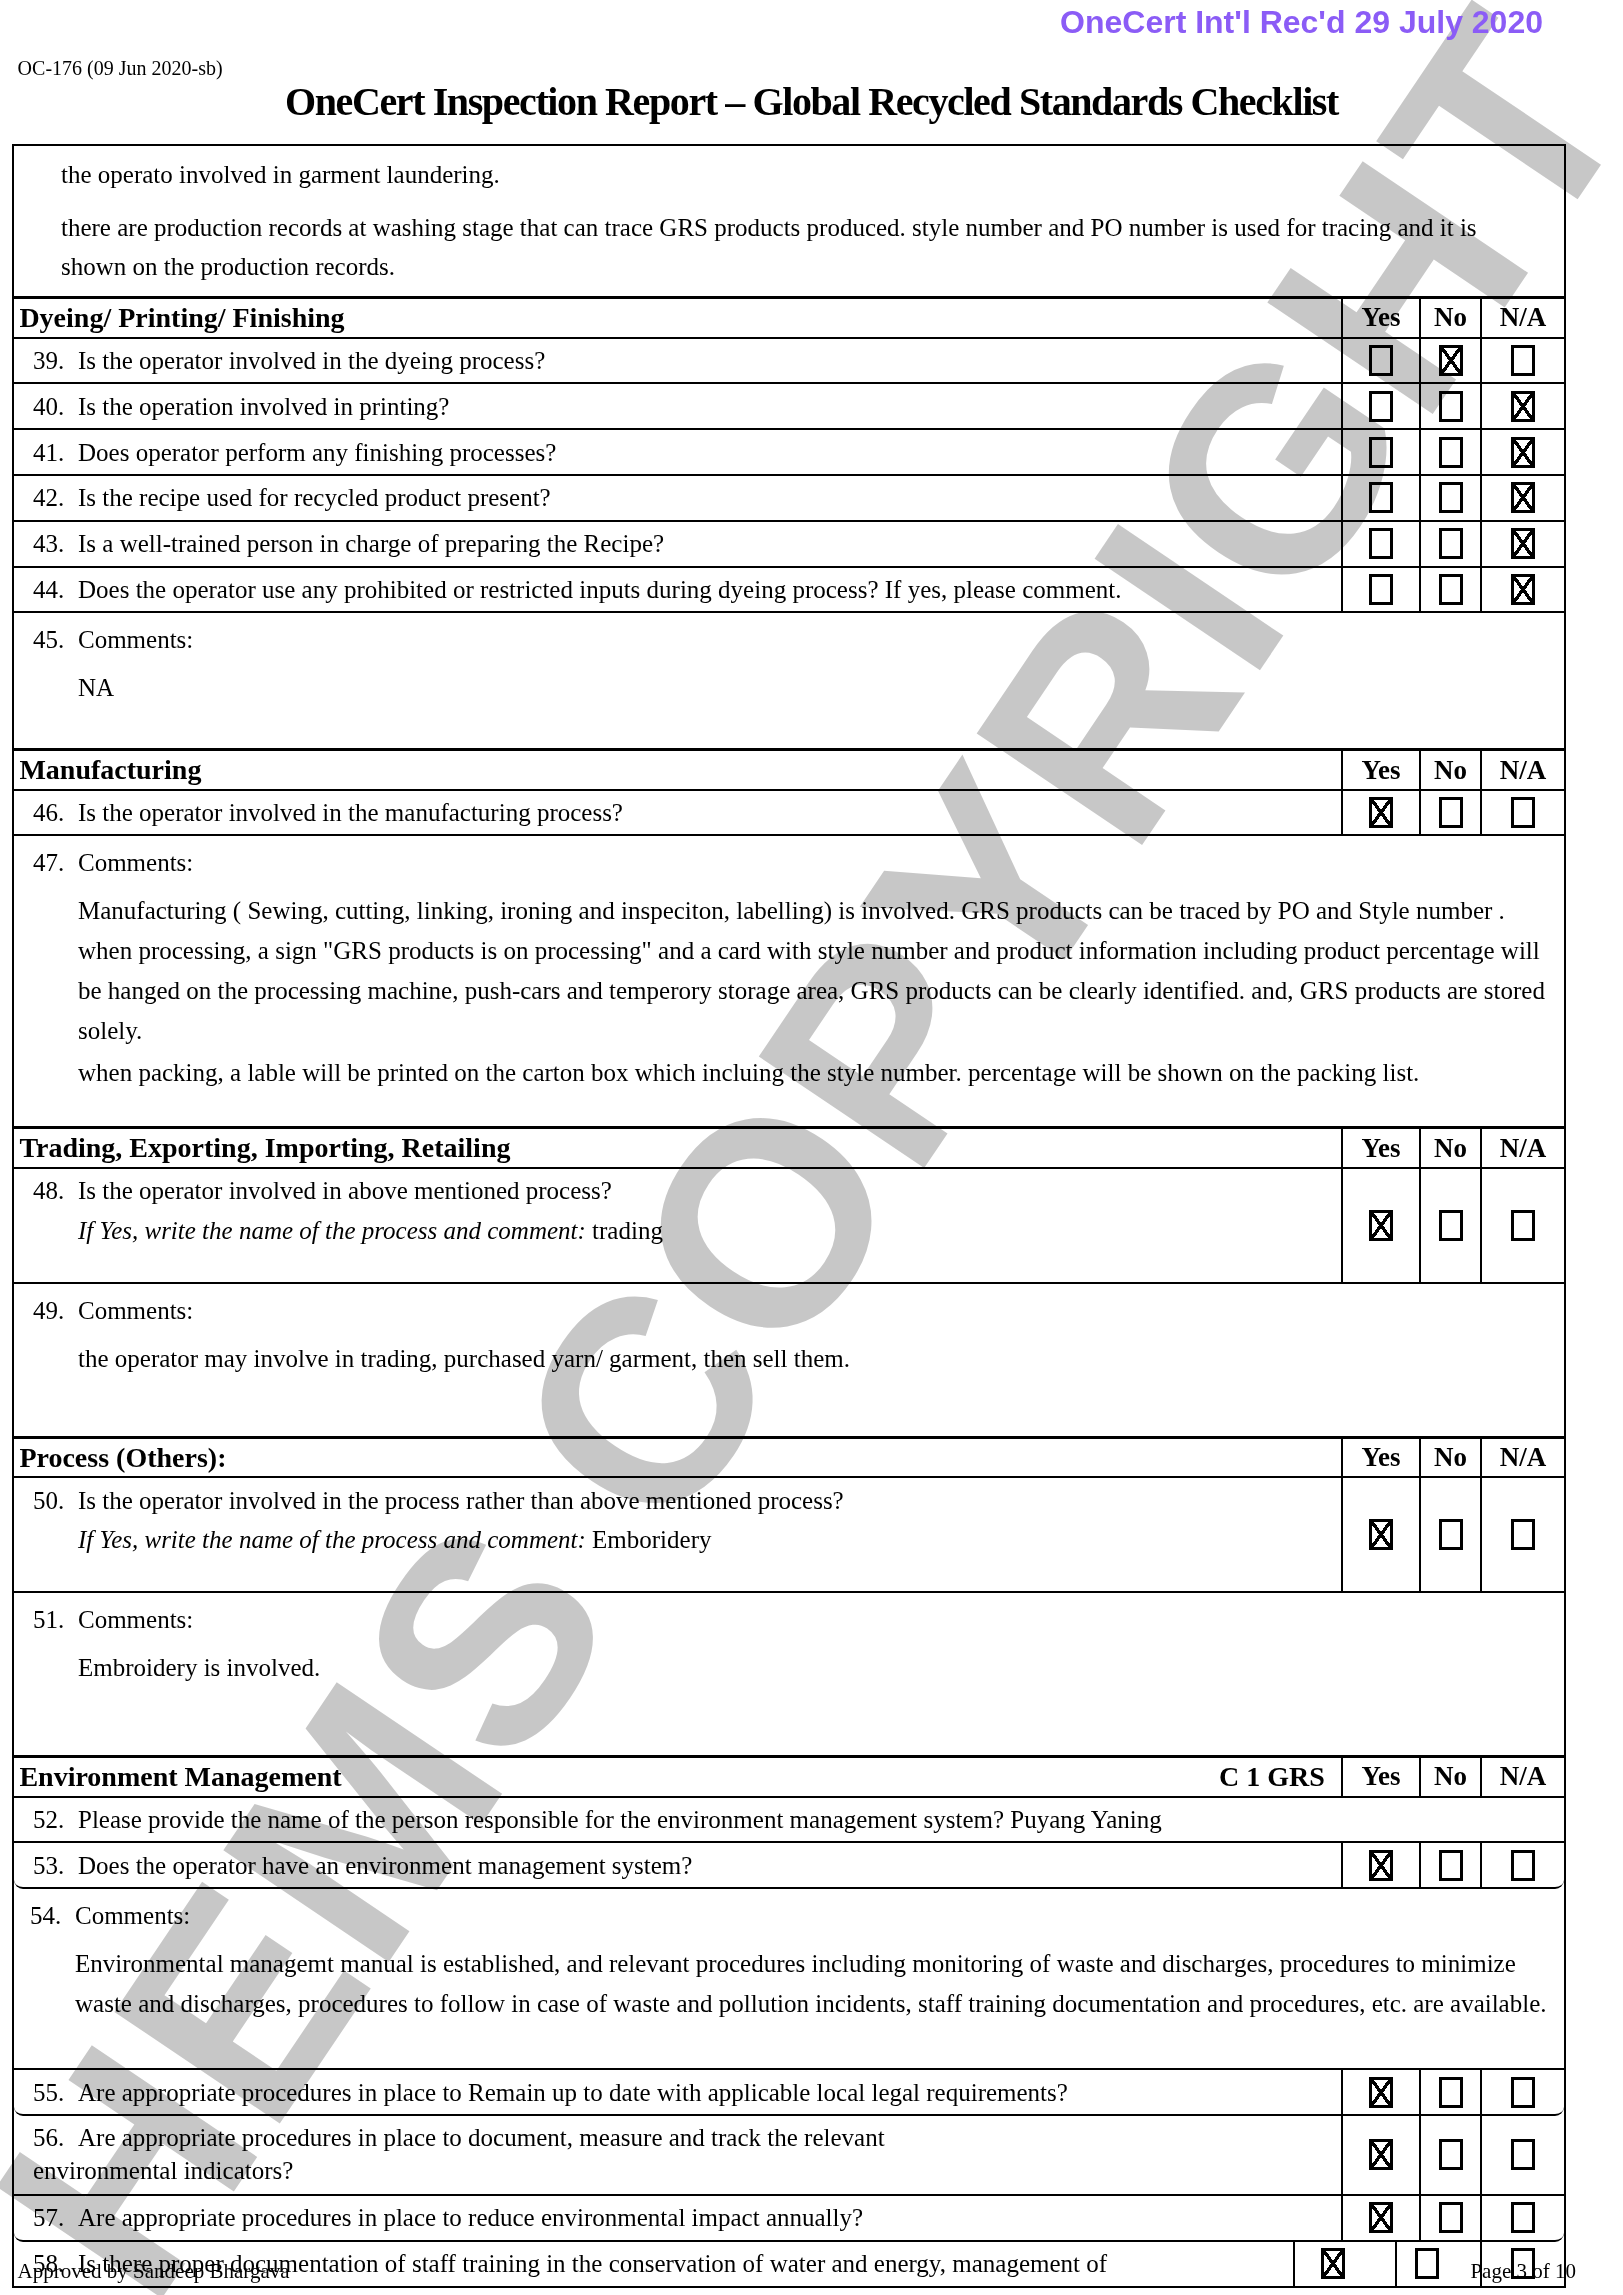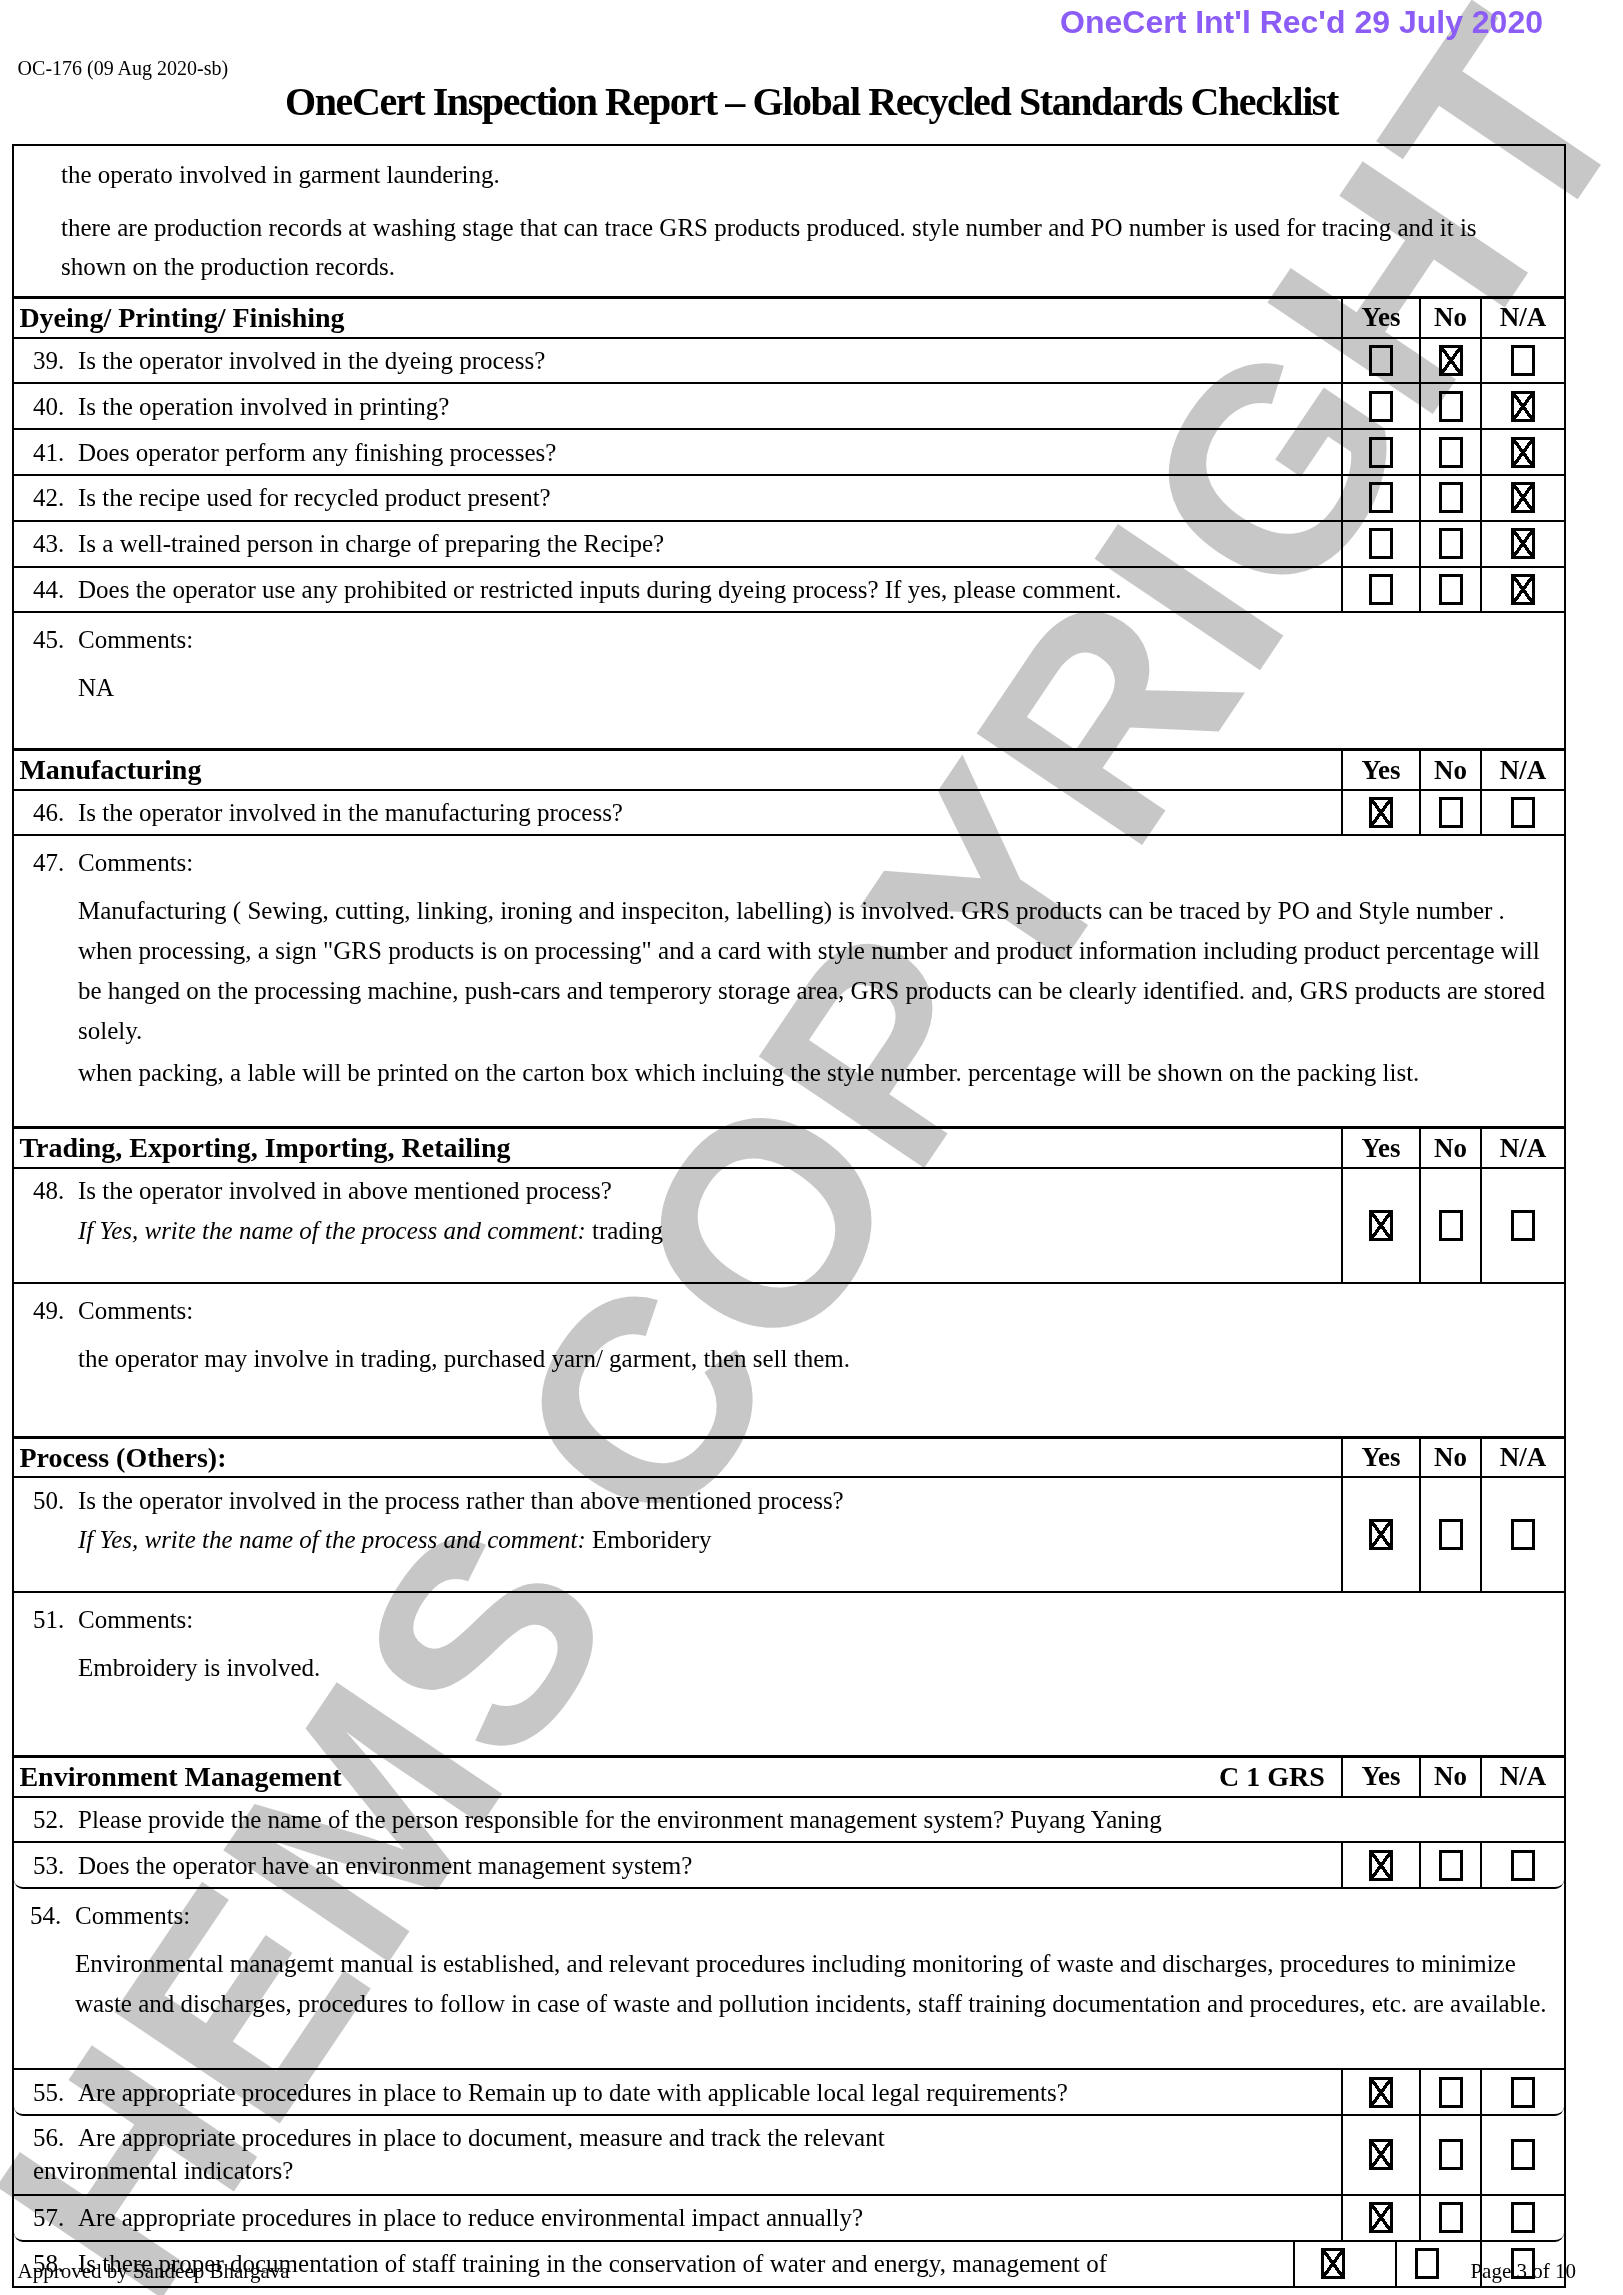--- a/index.html
+++ b/index.html
@@ -160,21 +160,21 @@
 </head>
 <body>
 
 <div class="page">
 
   <div class="watermark">HEMS COPYRIGHT</div>
 
   <div class="content">
 
     <div class="stamp" style="color: #8b5cf6;">OneCert Int'l Rec'd 29 July 2020</div>
-    <div class="doc-code">OC-176 (09 Aug 2020-sb)</div>
+    <div class="doc-code">OC-176 (09 Jun 2020-sb)</div>
     <div class="page-title">OneCert Inspection Report – Global Recycled Standards Checklist</div>
 
     <div class="sheet">
 
       <div class="trow">
         <div class="introcell full mh222">
           <p>the operato involved in garment laundering.</p>
           <p>there are production records at washing stage that can trace GRS products produced. style number and PO number is used for tracing and it is shown on the production records.</p>
         </div>
       </div>

